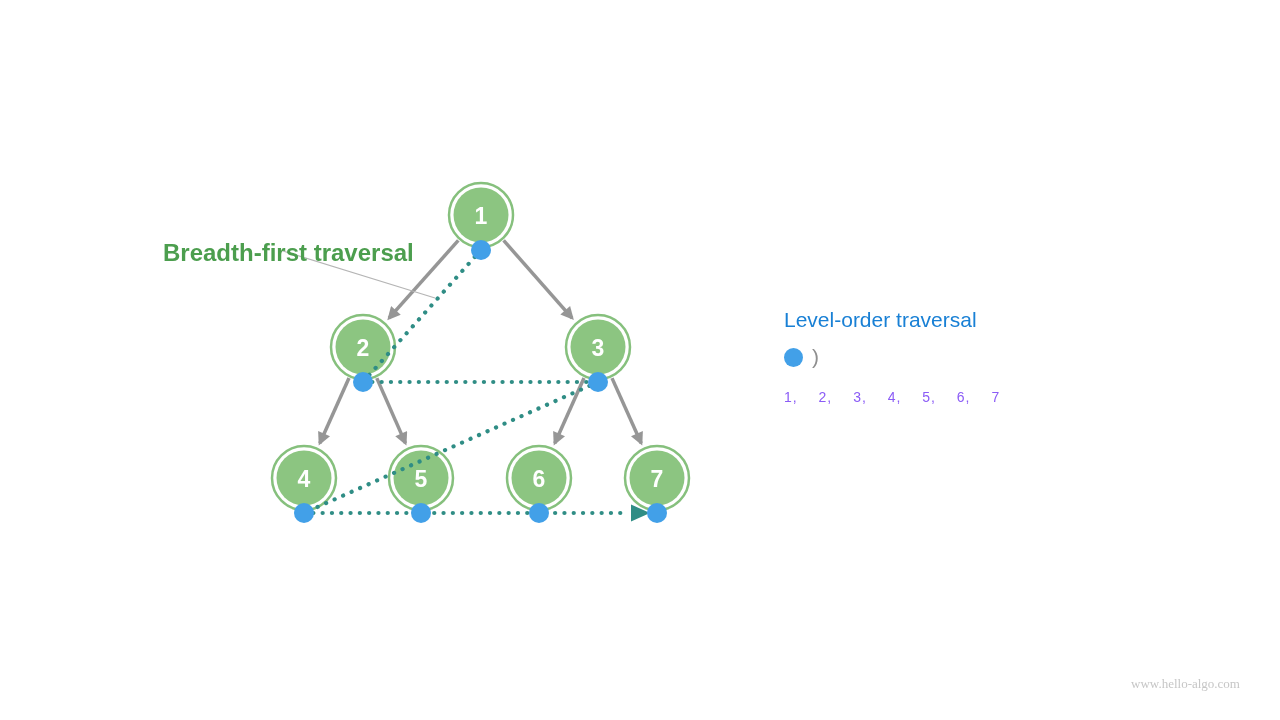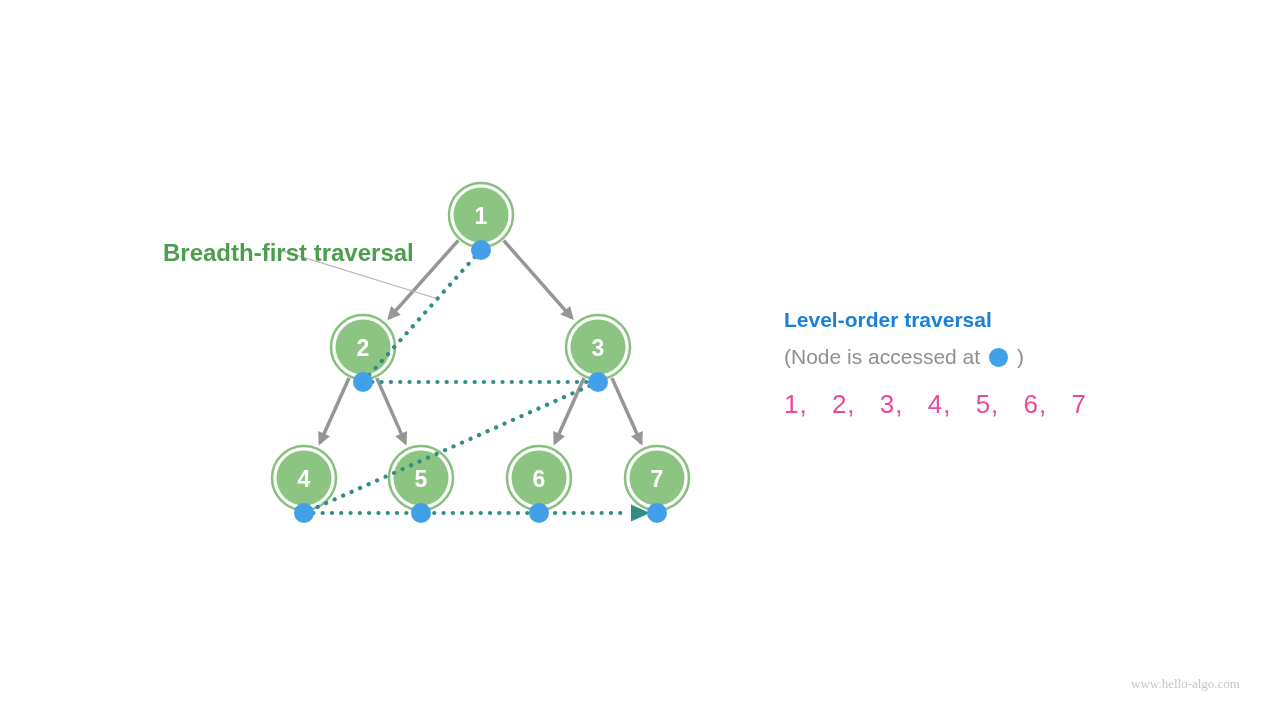--- a/index.html
+++ b/index.html
@@ -42,21 +42,21 @@
     position: absolute;
     left: 784px;
     top: 0;
     width: 340px;
   }
   .panel-title {
     position: absolute;
     left: 0;
     top: 308px;
     font-size: 21px;
-    font-weight: bold;
+    font-weight: normal;
     color: #1980d5;
     white-space: nowrap;
   }
   .panel-note {
     position: absolute;
     left: 0;
     top: 345px;
     font-size: 21px;
     color: #8f8f8f;
     display: flex;
@@ -68,22 +68,22 @@
     display: inline-block;
     width: 19px;
     height: 19px;
     border-radius: 50%;
     background: #42a0e8;
   }
   .panel-sequence {
     position: absolute;
     left: 0;
     top: 389px;
-    font-size: 26px;
-    color: #ec4899;
+    font-size: 14px;
+    color: #8b5cf6;
     word-spacing: 16px;
     letter-spacing: 1px;
     white-space: nowrap;
     text-align: right;
   }
   .watermark {
     position: absolute;
     right: 40px;
     top: 676px;
     font-family: Liberation Serif, serif;
@@ -170,21 +170,20 @@
     </g>
 
     <line x1="283" y1="251" x2="435" y2="298" stroke="#b5b5b5" stroke-width="1.2"></line>
   </svg>
 
   <div class="left-label">Breadth-first traversal</div>
 
   <div class="panel">
     <div class="panel-title">Level-order traversal</div>
     <div class="panel-note">
-      <span>(Node is accessed at</span>
       <span class="note-dot"></span>
       <span>)</span>
     </div>
     <div class="panel-sequence">1, 2, 3, 4, 5, 6, 7</div>
   </div>
 
   <div class="watermark">www.hello-algo.com</div>
 
 </div>
 

